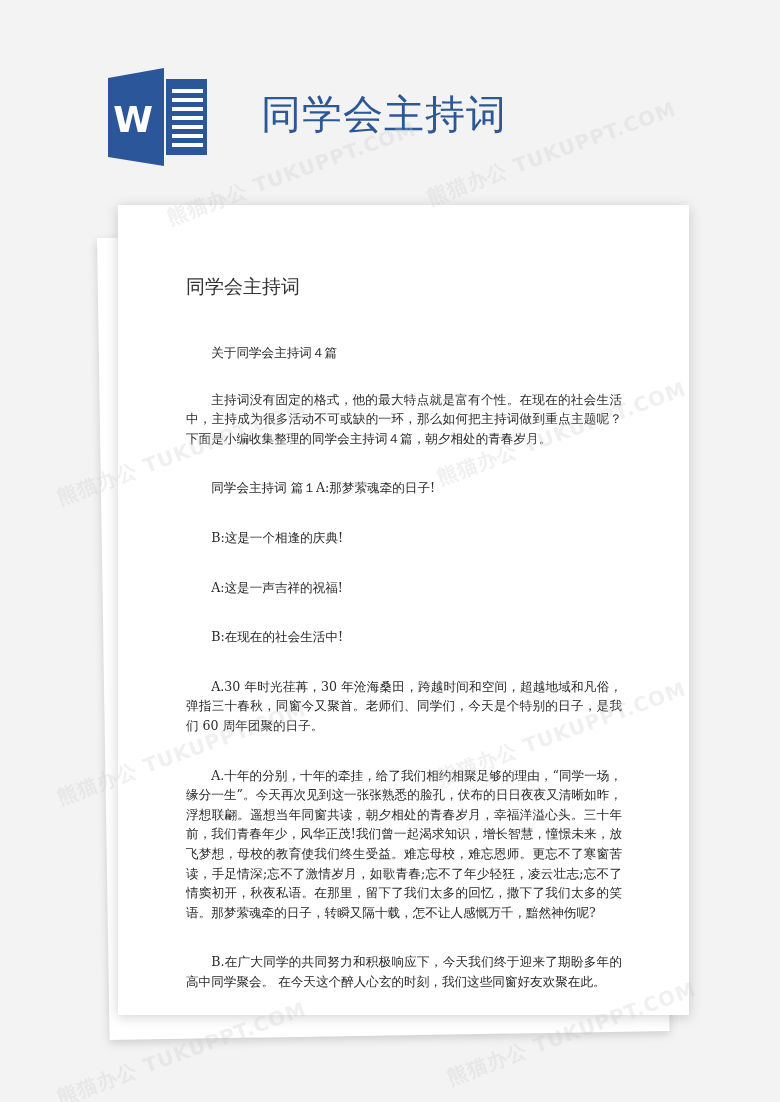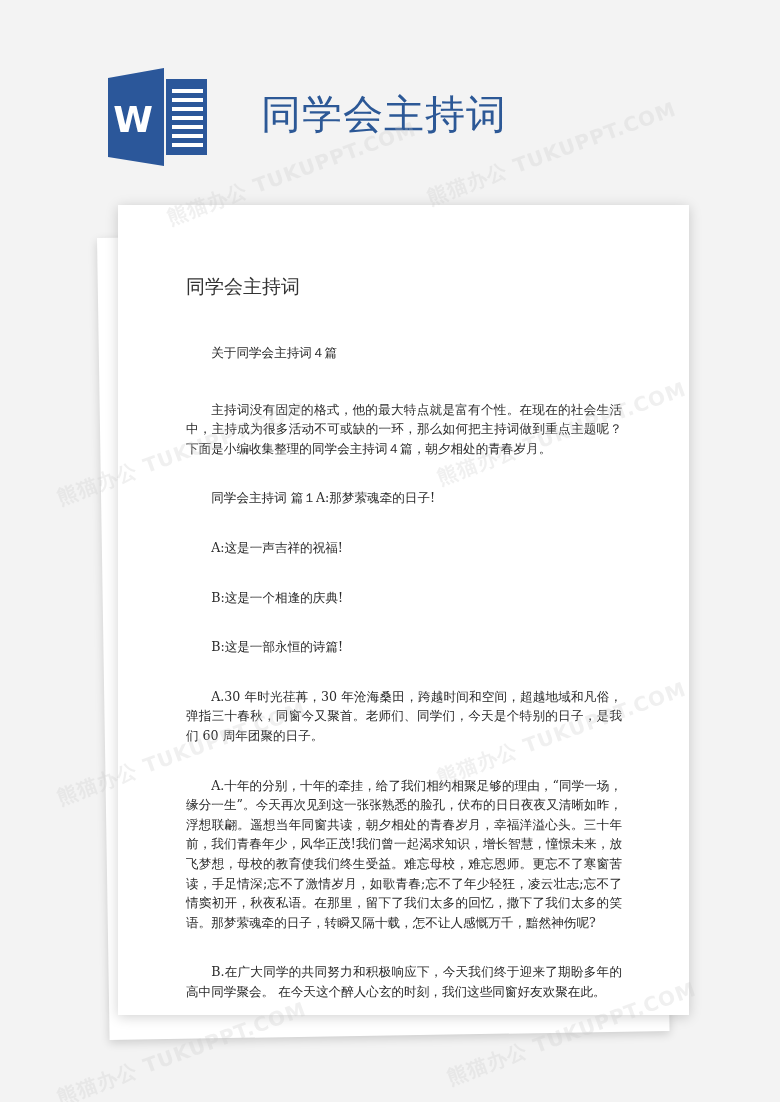--- a/index.html
+++ b/index.html
@@ -49,21 +49,21 @@
     position: absolute; left: 68px; top: 69px;
     font-family: "DejaVu Sans", "Liberation Sans", sans-serif;
     font-size: 19px; color: #333; white-space: nowrap;
   }
   .doc-body {
     position: absolute; left: 68px; top: 138px; width: 436px;
     font-size: 12.6px; line-height: 19.6px; color: #2a2a2a;
     text-align: justify;
   }
   .doc-body p { text-indent: 2em; margin-bottom: 30px; }
-  .doc-body p.tight { margin-bottom: 37px; }
+  .doc-body p.tight { margin-bottom: 27px; }
 </style>
 </head>
 <body>
 
 <div class="header">
   <svg class="word-icon" viewBox="0 0 100 100">
     <rect x="58" y="11" width="41" height="76" fill="#2b579a"></rect>
     <g fill="#ffffff">
       <rect x="64" y="21" width="31" height="4"></rect>
       <rect x="64" y="30" width="31" height="4"></rect>
@@ -80,23 +80,23 @@
 </div>
 
 <div class="back-page"></div>
 
 <div class="main-page">
   <div class="doc-title">同学会主持词</div>
   <div class="doc-body">
     <p class="tight">关于同学会主持词４篇</p>
     <p>主持词没有固定的格式，他的最大特点就是富有个性。在现在的社会生活中，主持成为很多活动不可或缺的一环，那么如何把主持词做到重点主题呢？下面是小编收集整理的同学会主持词４篇，朝夕相处的青春岁月。</p>
     <p>同学会主持词 篇１A:那梦萦魂牵的日子!</p>
+    <p>B:这是一个相逢的庆典!</p>
     <p>A:这是一声吉祥的祝福!</p>
-    <p>B:这是一个相逢的庆典!</p>
-    <p>B:这是一部永恒的诗篇!</p>
+    <p>B:在现在的社会生活中!</p>
     <p>A.30 年时光荏苒，30 年沧海桑田，跨越时间和空间，超越地域和凡俗，弹指三十春秋，同窗今又聚首。老师们、同学们，今天是个特别的日子，是我们 60 周年团聚的日子。</p>
     <p>A.十年的分别，十年的牵挂，给了我们相约相聚足够的理由，“同学一场，缘分一生”。今天再次见到这一张张熟悉的脸孔，伏布的日日夜夜又清晰如昨，浮想联翩。遥想当年同窗共读，朝夕相处的青春岁月，幸福洋溢心头。三十年前，我们青春年少，风华正茂!我们曾一起渴求知识，增长智慧，憧憬未来，放飞梦想，母校的教育使我们终生受益。难忘母校，难忘恩师。更忘不了寒窗苦读，手足情深;忘不了激情岁月，如歌青春;忘不了年少轻狂，凌云壮志;忘不了情窦初开，秋夜私语。在那里，留下了我们太多的回忆，撒下了我们太多的笑语。那梦萦魂牵的日子，转瞬又隔十载，怎不让人感慨万千，黯然神伤呢?</p>
     <p>B.在广大同学的共同努力和积极响应下，今天我们终于迎来了期盼多年的高中同学聚会。 在今天这个醉人心玄的时刻，我们这些同窗好友欢聚在此。</p>
   </div>
 </div>
 
 <div class="watermark" style="left:160px; top:160px;">熊猫办公 TUKUPPT.COM</div>
 <div class="watermark" style="left:420px; top:140px;">熊猫办公 TUKUPPT.COM</div>
 <div class="watermark" style="left:50px; top:440px;">熊猫办公 TUKUPPT.COM</div>
 <div class="watermark" style="left:430px; top:420px;">熊猫办公 TUKUPPT.COM</div>

